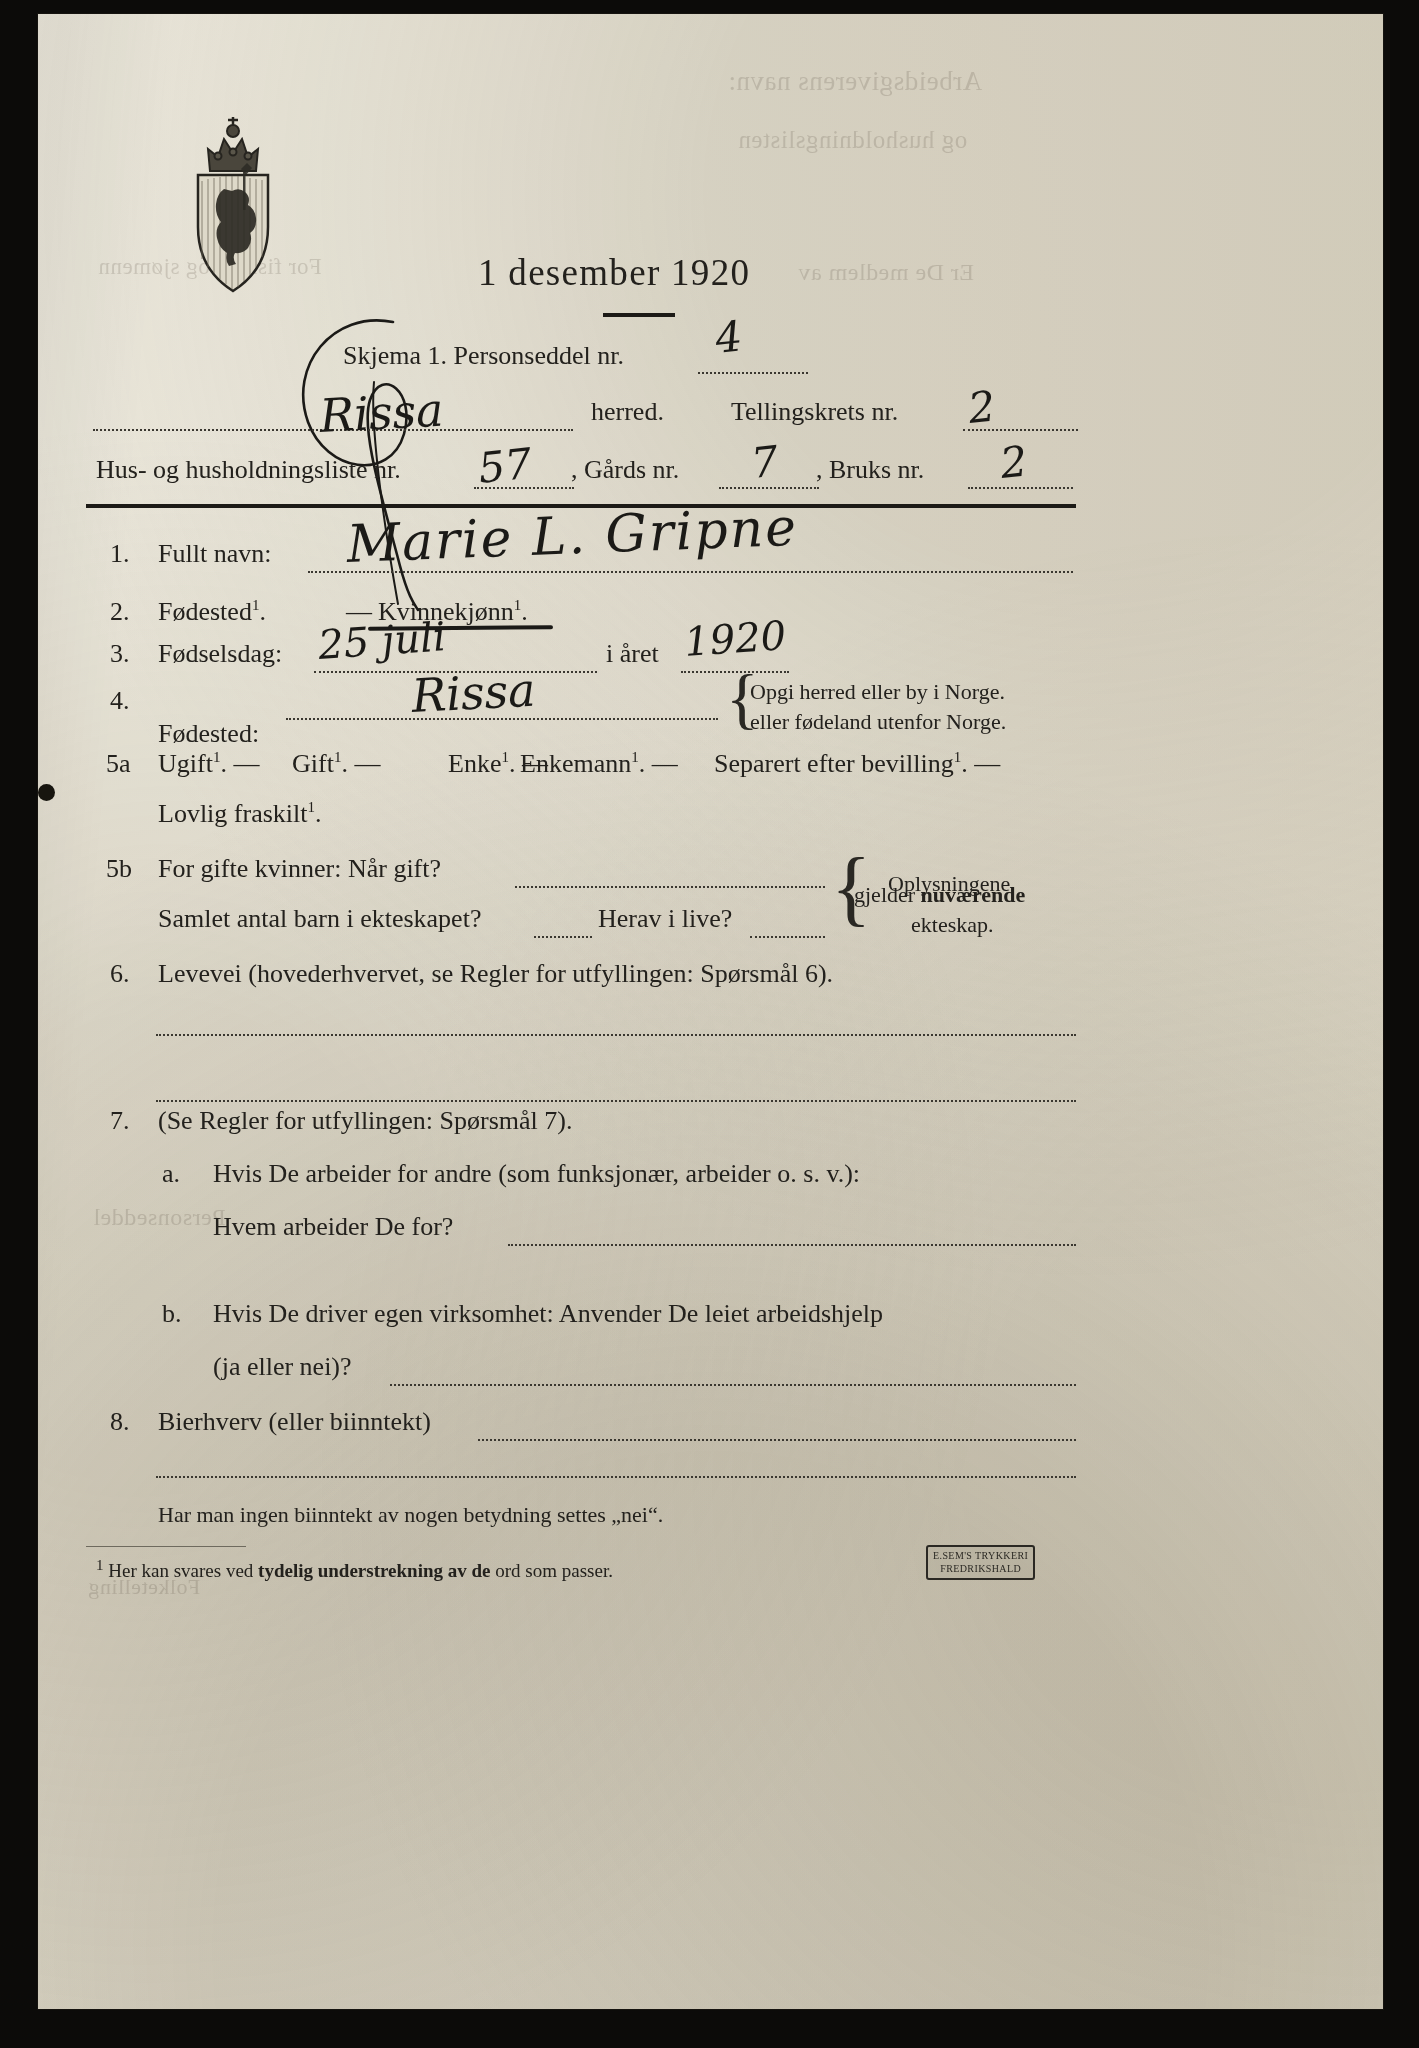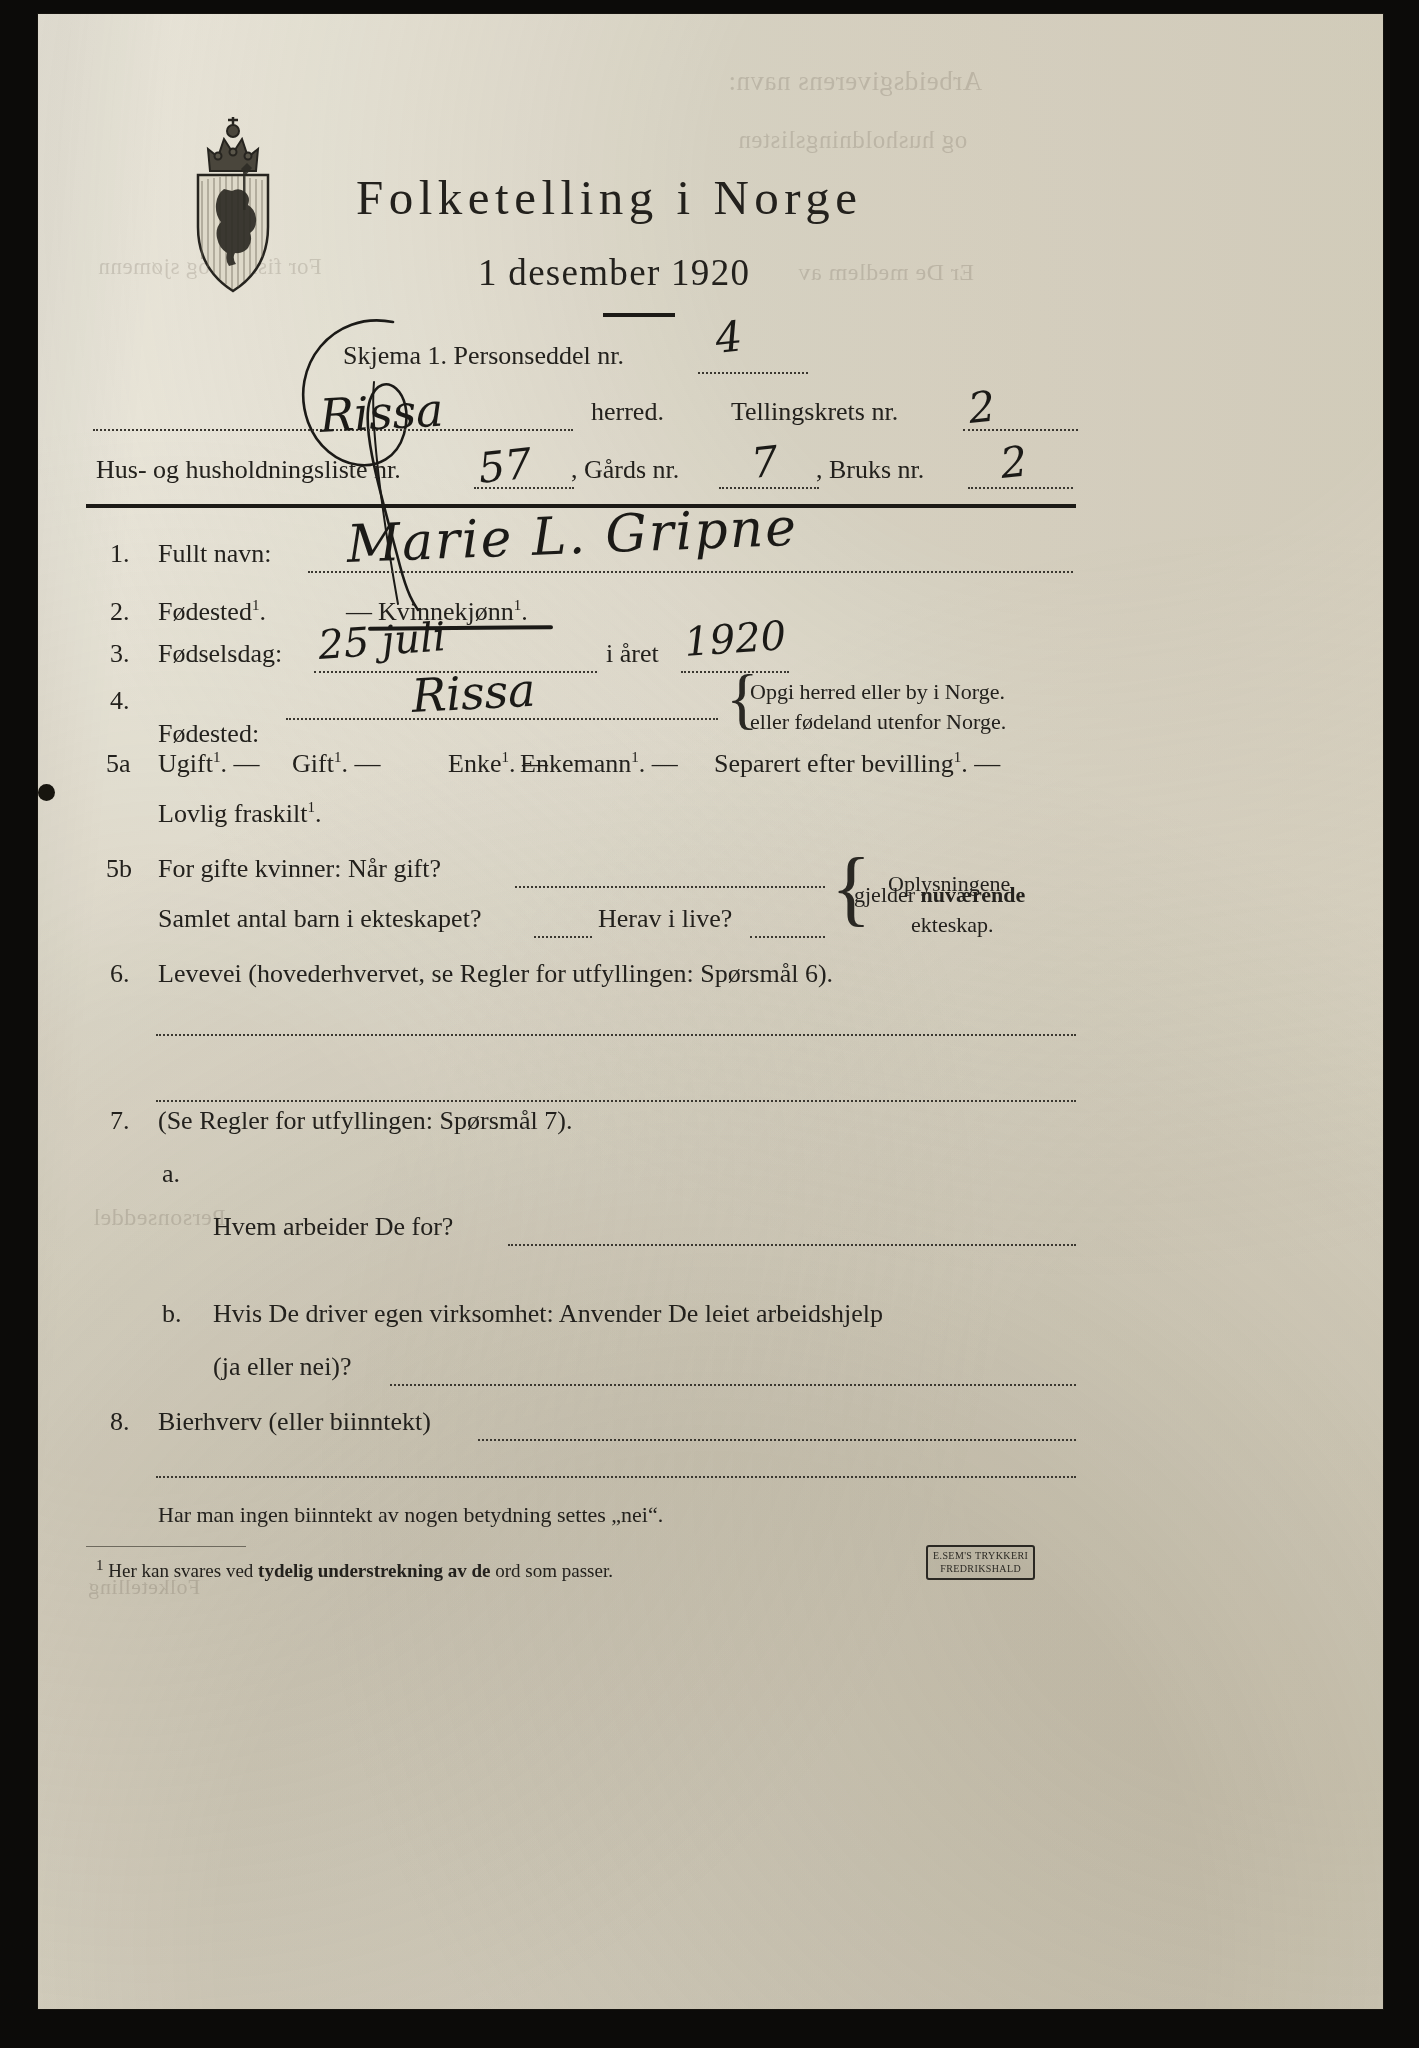--- a/index.html
+++ b/index.html
@@ -184,21 +184,20 @@
         <g fill="#2c2a24">
           <path d="M46 80 q-7 5 -8 15 q-1 11 5 18 q-6 6 -4 16 q2 10 10 15
                    q-2 8 2 13 l7 -2 q-4 -6 -1 -11 q8 1 13 -5 q5 -7 2 -15
                    q7 -5 6 -15 q-1 -9 -8 -13 q3 -8 -3 -13 q-6 -5 -13 -1 Z" opacity=".92"></path>
           <path d="M63 60 L69 54 L74 59 L68 66 Z" opacity=".85"></path>
           <rect x="65" y="63" width="2.5" height="38" opacity=".85"></rect>
         </g>
       </svg>
     </div>
 
-    <div class="pr title" style="left:318px; top:155px;">Folketelling i Norge</div>
     <div class="pr subtitle" style="left:440px; top:237px;">1 desember 1920</div>
     <div class="rule thick" style="left:565px; top:299px; width:72px;"></div>
 
     <svg class="flourish" style="left:240px; top:290px; width:300px; height:310px;">
       <path d="M115 18 C 55 6, 10 62, 30 118 C 48 168, 112 178, 126 130
                C 138 88, 104 62, 92 96 C 82 126, 106 200, 122 262
                C 130 292, 136 300, 140 306" fill="none" stroke="#1b1a17" stroke-width="2.6" stroke-linecap="round"></path>
       <path d="M96 78 C 92 118, 104 210, 120 300" fill="none" stroke="#1b1a17" stroke-width="2" stroke-linecap="round"></path>
     </svg>
 
@@ -298,20 +297,21 @@
 
     <div class="pr lbl" style="left:72px; top:945px;">6.</div>
     <div class="pr lbl" style="left:120px; top:945px;">Levevei (hovederhvervet, se Regler for utfyllingen: Spørsmål 6).</div>
     <div class="dots" style="left:118px; top:1020px; width:920px;"></div>
     <div class="dots" style="left:118px; top:1086px; width:920px;"></div>
 
     <div class="pr lbl" style="left:72px; top:1092px;">7.</div>
     <div class="pr lbl" style="left:120px; top:1092px;">(Se Regler for utfyllingen:  Spørsmål 7).</div>
 
     <div class="pr lbl" style="left:124px; top:1145px;">a.</div>
+    <div class="pr lbl" style="left:175px; top:1145px;">Hvis De arbeider for andre (som funksjonær, arbeider o. s. v.):</div>
     <div class="pr lbl" style="left:175px; top:1198px;">Hvem arbeider De for?</div>
     <div class="dots" style="left:470px; top:1230px; width:568px;"></div>
 
     <div class="pr lbl" style="left:124px; top:1285px;">b.</div>
     <div class="pr lbl" style="left:175px; top:1285px;">Hvis De driver egen virksomhet:  Anvender De leiet arbeidshjelp</div>
     <div class="pr lbl" style="left:175px; top:1338px;">(ja eller nei)?</div>
     <div class="dots" style="left:352px; top:1370px; width:686px;"></div>
 
     <div class="pr lbl" style="left:72px; top:1393px;">8.</div>
     <div class="pr lbl" style="left:120px; top:1393px;">Bierhverv (eller biinntekt)</div>

